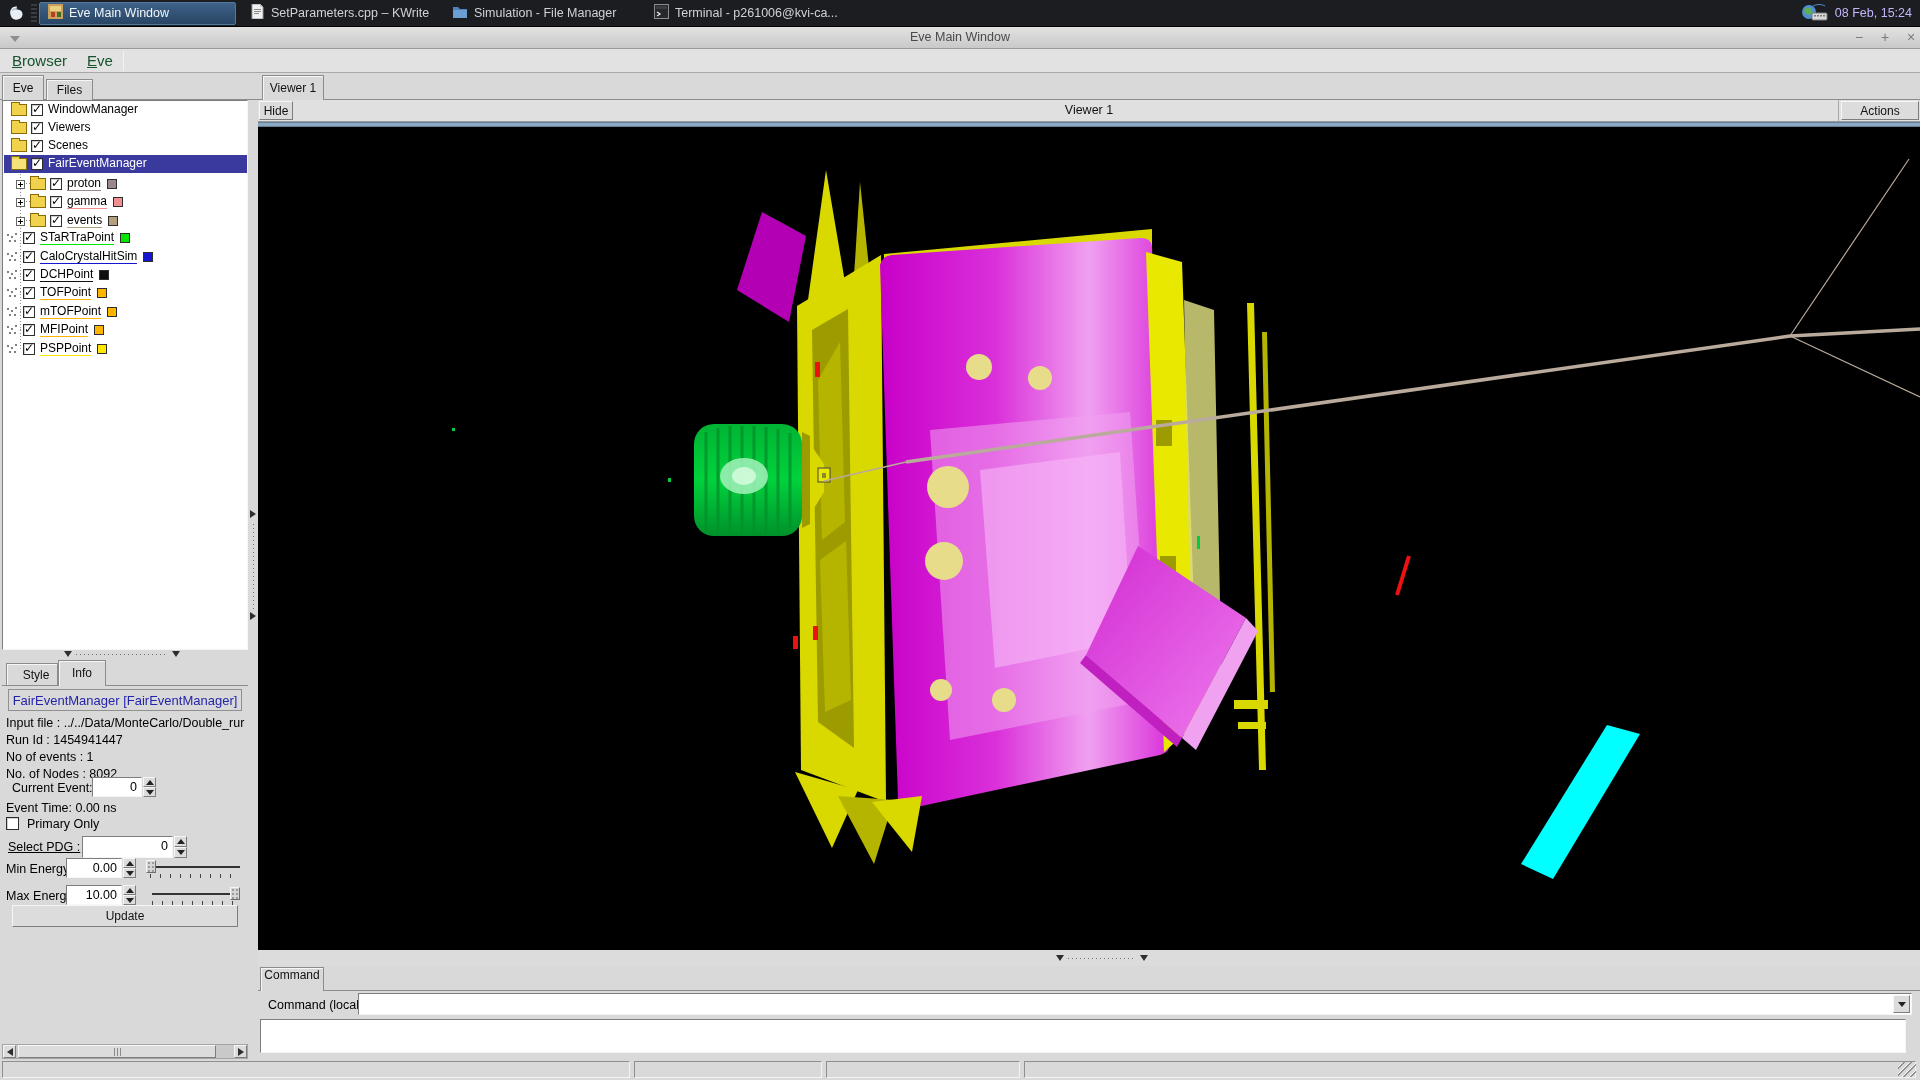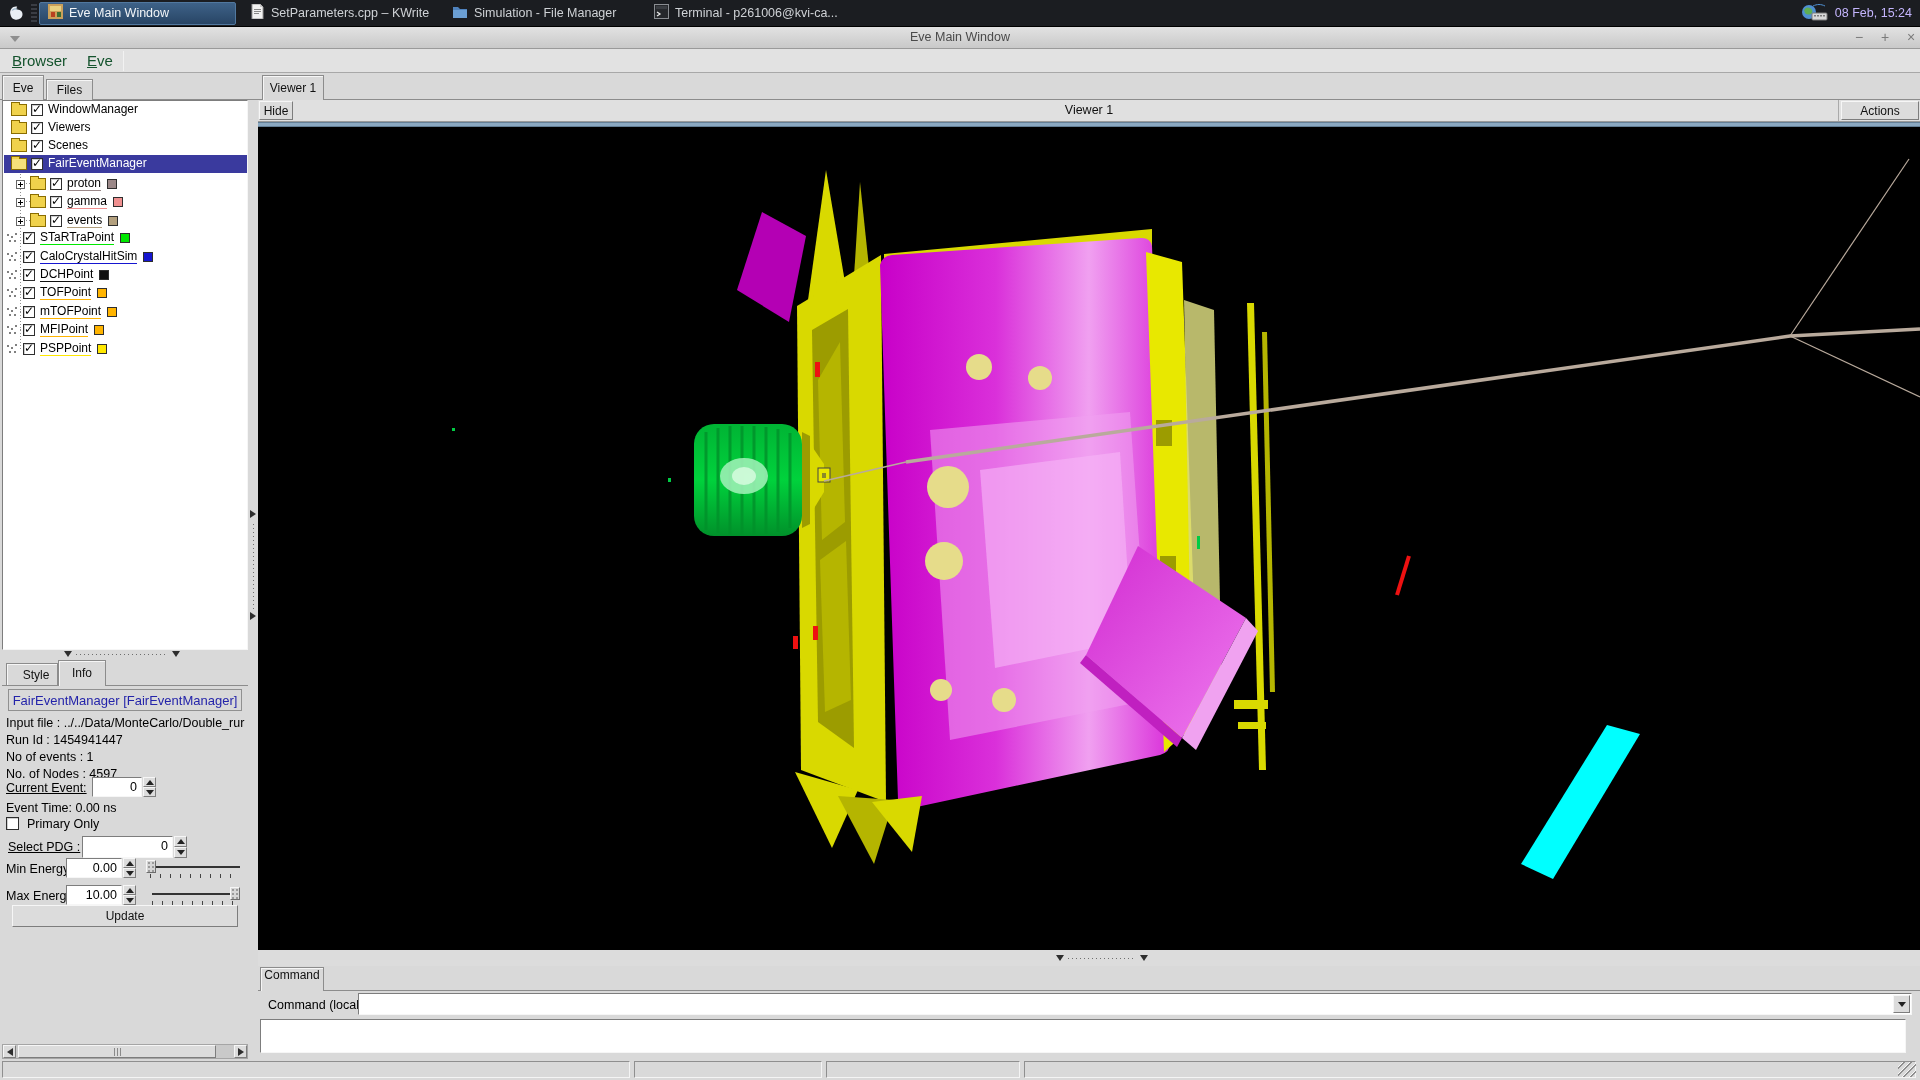--- a/index.html
+++ b/index.html
@@ -283,23 +283,23 @@
   <div class="abs arr-down" style="left:172px;top:651px;"></div>
 
   <div class="tab abs" style="left:6px;top:663px;width:52px;height:22px;padding-top:4px;padding-left:8px;">Style</div>
   <div class="tab sel abs" style="left:58px;top:660px;width:48px;height:26px;padding-top:5px;">Info</div>
   <div class="abs" style="left:2px;top:685px;width:246px;height:1px;background:#8c8c8c;"></div>
 
   <div id="infotitle" class="abs">FairEventManager [FairEventManager]</div>
   <div class="itext" style="left:6px;top:716px;">Input file : ../../Data/MonteCarlo/Double_rur</div>
   <div class="itext" style="left:6px;top:733px;">Run Id : 1454941447</div>
   <div class="itext" style="left:6px;top:750px;">No of events : 1</div>
-  <div class="itext" style="left:6px;top:767px;">No. of Nodes : 4597</div>
-
-  <div class="itext" style="left:6px;top:781px;text-decoration:underline;">Current Event:</div>
+  <div class="itext" style="left:6px;top:767px;">No. of Nodes : 8092</div>
+
+  <div class="itext" style="left:12px;top:781px;">Current Event:</div>
   <div class="spinfield" style="left:92px;top:777px;width:50px;height:20px;">0</div>
   <div class="spinbtns" style="left:143px;top:777px;height:20px;">
     <span class="sb">
         <i class="tri-u"></i>
       </span>
     <span class="sb">
         <i class="tri-d"></i>
       </span>
   </div>
 

